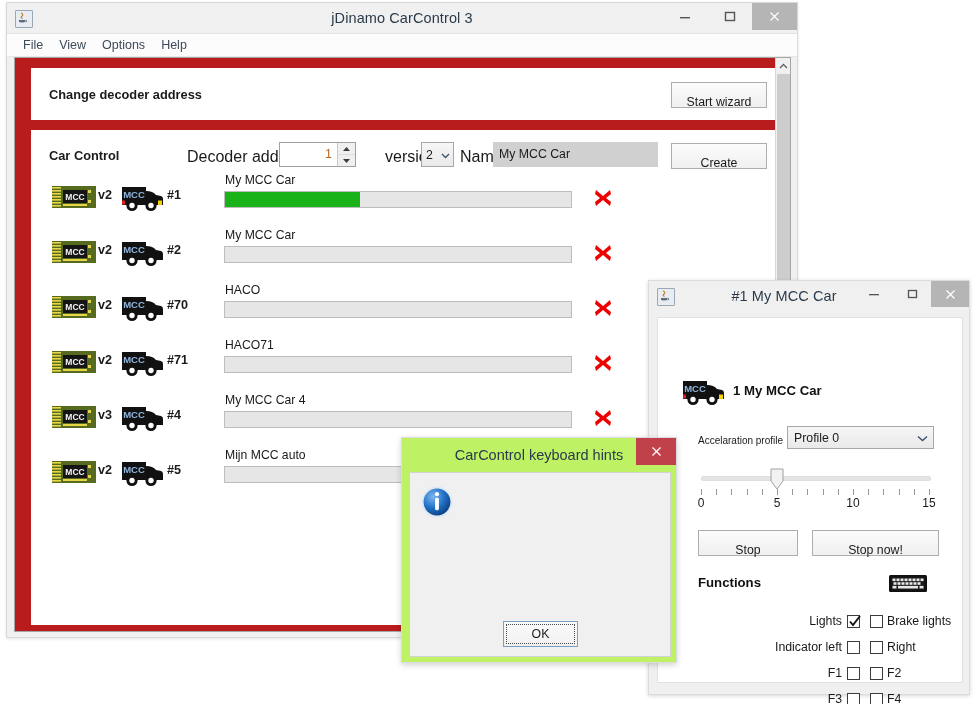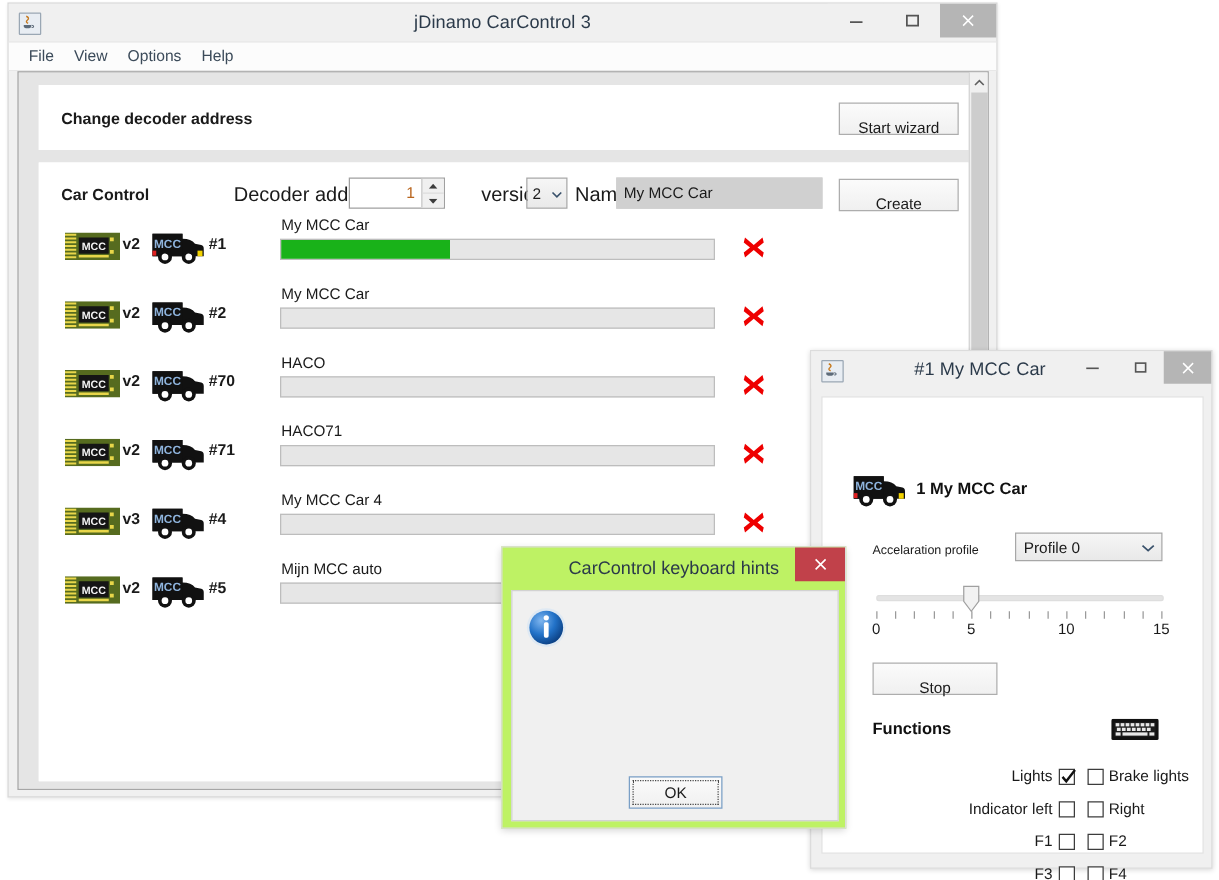--- a/index.html
+++ b/index.html
@@ -53,21 +53,21 @@
   }
 
   .main-client {
     position: absolute; left: 7px; top: 54px; width: 777px; height: 575px;
     background: #d0d0d0; box-sizing: border-box;
     border: 1px solid #a6a6a6;
     display: flex;
   }
   .main-scrollpane {
     position: relative; width: 760px; height: 100%;
-    background: #e5e5e5; overflow: hidden;
+    background: #b91c1c; overflow: hidden;
   }
 
   
   .panel {
     background: #ffffff; border: 1px solid #ffffff; box-sizing: border-box;
   }
   #panel-decoder {
     position: absolute; left: 16px; top: 10px; width: 744px; height: 52px;
   }
   #panel-carcontrol {
@@ -179,21 +179,21 @@
   .car-inner {
     position: absolute; left: 9px; top: 9px; width: 286px; height: 347px;
     background: #ffffff; box-sizing: border-box;
   }
   #car-head-icon { position: absolute; left: 14px; top: 48px; width: 44px; height: 32px; }
   #car-head-title {
     position: absolute; left: 66px; top: 56px; font-weight: bold; font-size: 13.2px; color: #111;
   }
   #lbl-accel { position: absolute; left: 31px; top: 108px; font-size: 10px; }
   #combo-profile {
-    position: absolute; left: 145px; top: 99px; width: 118px; height: 23px;
+    position: absolute; left: 120px; top: 99px; width: 147px; height: 23px;
   }
   #combo-profile .cb-val { left: 6px; }
 
   #slider-wrap { position: absolute; left: 34px; top: 140px; width: 230px; height: 48px; }
   #slider-track {
     position: absolute; left: 0; top: 9px; width: 230px; height: 5px;
     background: #e4e4e4; border-radius: 2px; border: 1px solid #dedede;
     box-sizing: border-box;
   }
   #slider-thumb {
@@ -670,20 +670,21 @@
             </div>
           <div id="slider-labels">
               <div class="tick-lbl" style="left: -15px;">0</div>
               <div class="tick-lbl" style="left: 61px;">5</div>
               <div class="tick-lbl" style="left: 137px;">10</div>
               <div class="tick-lbl" style="left: 213px;">15</div>
             </div>
         </div>
 
         <button class="btn" id="btn-stop">Stop</button>
+        <button class="btn" id="btn-stop-now">Stop now!</button>
 
         <div id="lbl-functions">Functions</div>
 
         <div id="kbd-icon">
           <svg width="38" height="17" viewBox="0 0 38 17">
             <rect x="0" y="0" width="38" height="17" rx="1.5" fill="#111111"></rect>
             <rect x="2.5" y="2.5" width="33" height="12" fill="#1c1c1c"></rect>
             <g fill="#e8e8e8">
               <rect x="3.5" y="3.5" width="3" height="2.6"></rect>
                 <rect x="7.5" y="3.5" width="3" height="2.6"></rect>

